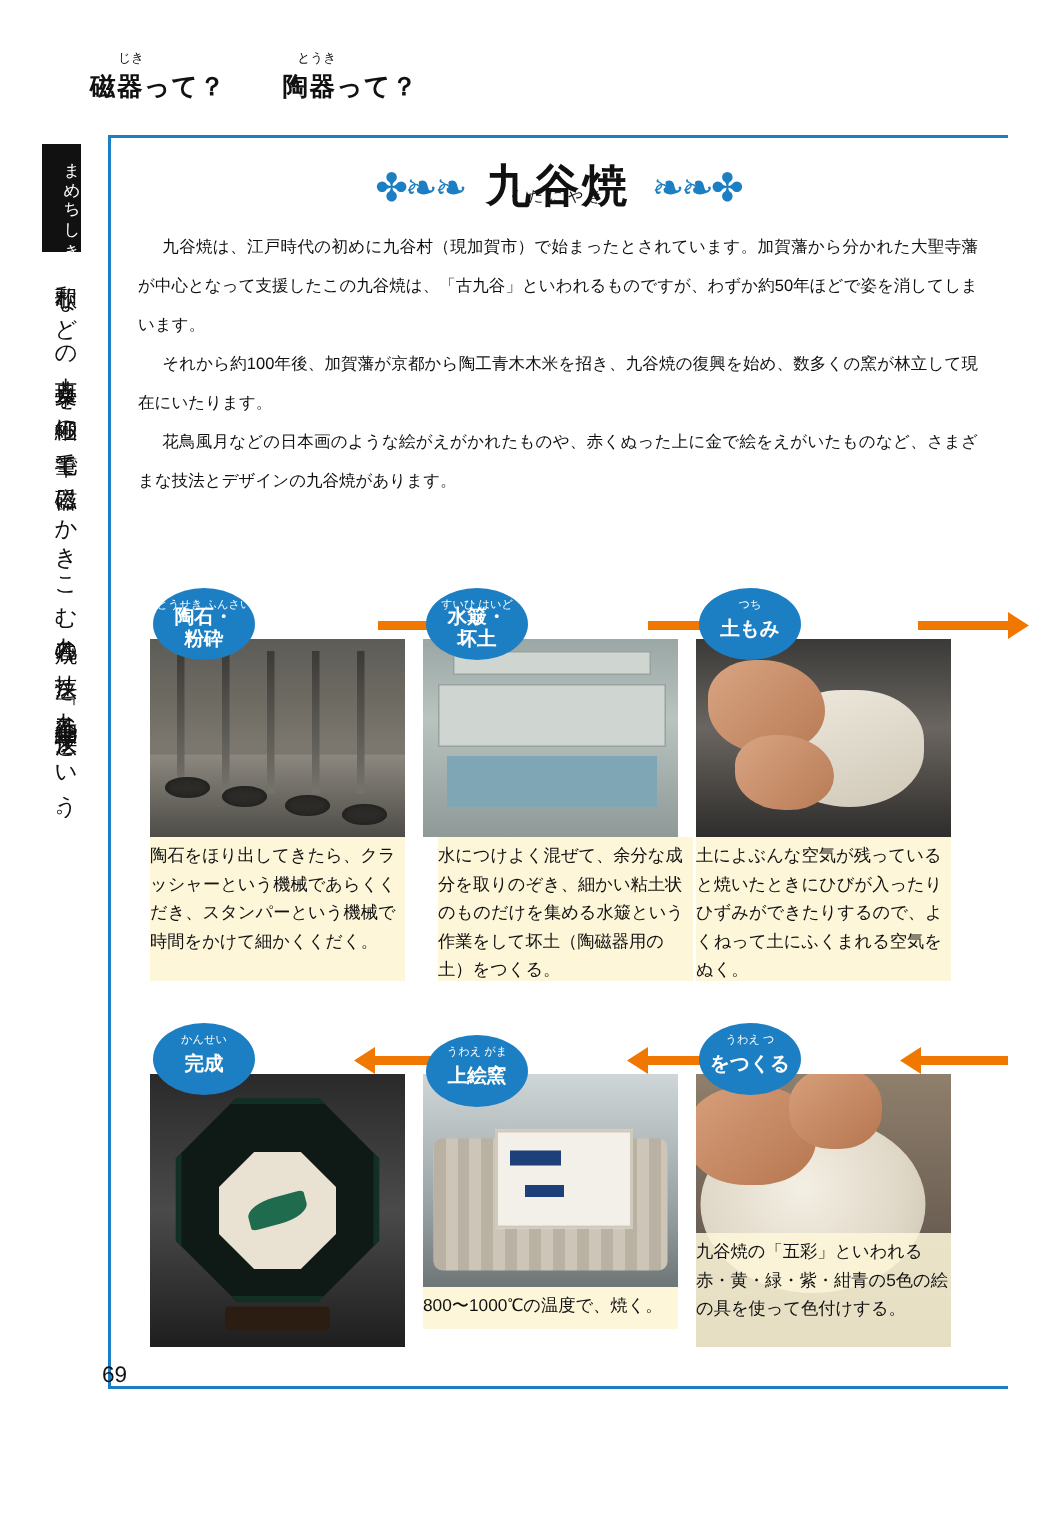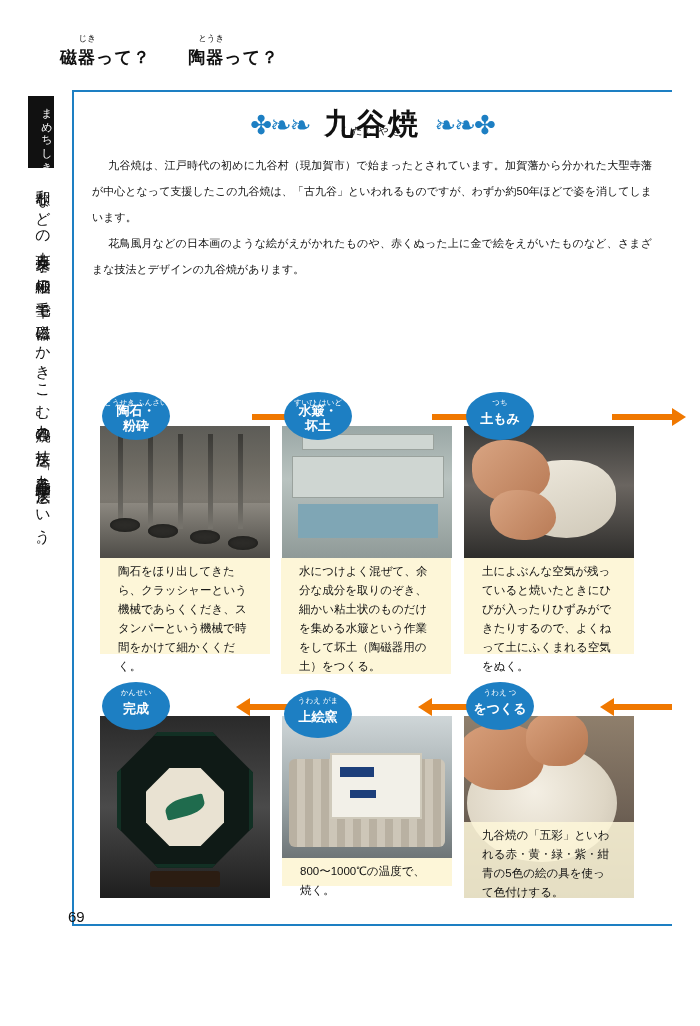--- a/index.html
+++ b/index.html
@@ -111,21 +111,21 @@
     border-top:9px solid transparent;border-bottom:9px solid transparent;
   }
   .arrow.right::after{right:-14px;border-left:14px solid #f07800;}
   .arrow.left::after{left:-14px;border-right:14px solid #f07800;}
   
   .photo{position:absolute;overflow:hidden;}
   .caption{
     position:absolute;
     background:#fdf6d8;
     font-size:11.5px;line-height:19px;
-    padding:4px 18px;
+    padding:4px 0;
     box-sizing:border-box;
     color:#111;
   }
   .caption.onimg{background:rgba(253,246,216,0.88);}
   
   .pageno{
     position:absolute;left:68px;top:896px;
     font-size:15px;font-weight:normal;margin-top:12px;
   }
   
@@ -195,20 +195,21 @@
   <span class="orn left">✤❧❧</span>
   <span class="title-ja">
     <span class="title-ruby">くたにやき</span>
     <span>九谷焼</span>
   </span>
   <span class="orn right">❧❧✤</span>
 </div>
 
 <div class="body-text">
   <p><span class="ind"></span><span>九谷焼は、江戸時代の初めに九谷村（現加賀市）で始まったとされています。加賀藩から分かれた大聖寺藩が中心となって支援したこの九谷焼は、「古九谷」といわれるものですが、わずか約50年ほどで姿を消してしまいます。</span></p>
+  <p><span class="ind"></span><span>それから約100年後、加賀藩が京都から陶工青木木米を招き、九谷焼の復興を始め、数多くの窯が林立して現在にいたります。</span></p>
   <p><span class="ind"></span><span>花鳥風月などの日本画のような絵がえがかれたものや、赤くぬった上に金で絵をえがいたものなど、さまざまな技法とデザインの九谷焼があります。</span></p>
   <div class="gap-line"></div>
 </div>
 
 <div class="proc">
 
   <div class="arrow right" style="left:160px;top:22px;width:66px;"></div>
   <div class="arrow right" style="left:340px;top:22px;width:66px;"></div>
   <div class="arrow right" style="left:520px;top:22px;width:60px;"></div>
 
@@ -252,21 +253,21 @@
     </span>
   </div>
   <div class="badge" style="left:374px;top:0px;">
     <span class="rt">つち</span>
     <span class="lbl">
       <span>土もみ</span>
     </span>
   </div>
 
   <div class="caption" style="left:8px;top:166px;width:170px;height:96px;">陶石をほり出してきたら、クラッシャーという機械であらくくだき、スタンパーという機械で時間をかけて細かくくだく。</div>
-  <div class="caption" style="left:189px;top:166px;width:170px;height:116px;">水につけよく混ぜて、余分な成分を取りのぞき、細かい粘土状のものだけを集める水簸という作業をして坏土（陶磁器用の土）をつくる。</div>
+  <div class="caption" style="left:200px;top:166px;width:170px;height:96px;">水につけよく混ぜて、余分な成分を取りのぞき、細かい粘土状のものだけを集める水簸という作業をして坏土（陶磁器用の土）をつくる。</div>
   <div class="caption" style="left:372px;top:166px;width:170px;height:96px;">土によぶんな空気が残っていると焼いたときにひびが入ったりひずみができたりするので、よくねって土にふくまれる空気をぬく。</div>
 
   <div class="arrow left" style="left:158px;top:312px;width:68px;"></div>
   <div class="arrow left" style="left:340px;top:312px;width:68px;"></div>
   <div class="arrow left" style="left:522px;top:312px;width:58px;"></div>
 
   <div class="photo ph4" style="left:8px;top:324px;width:170px;height:182px;">
     <div class="plate"></div>
     <div class="plate-in"></div>
     <div class="bird"></div>

